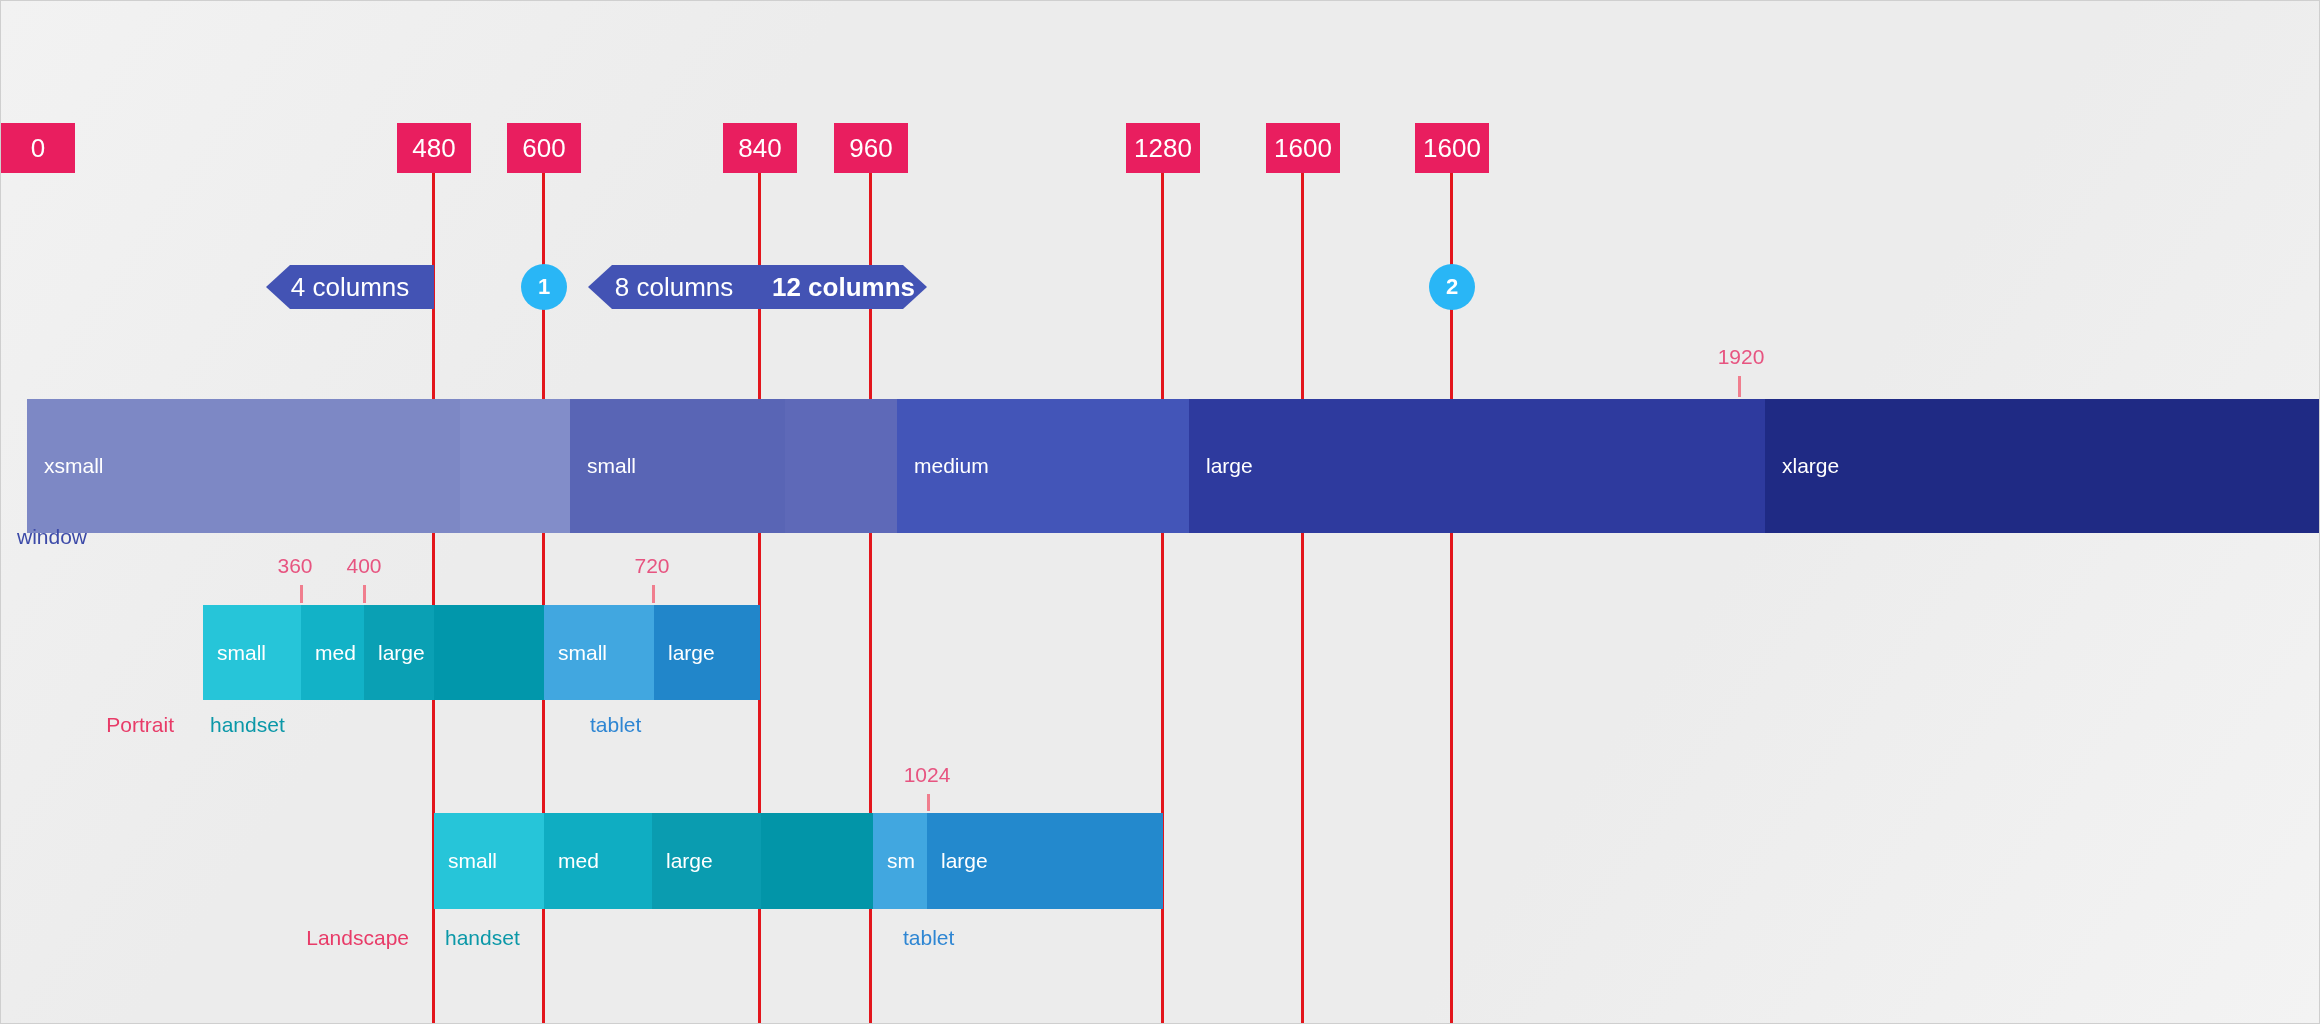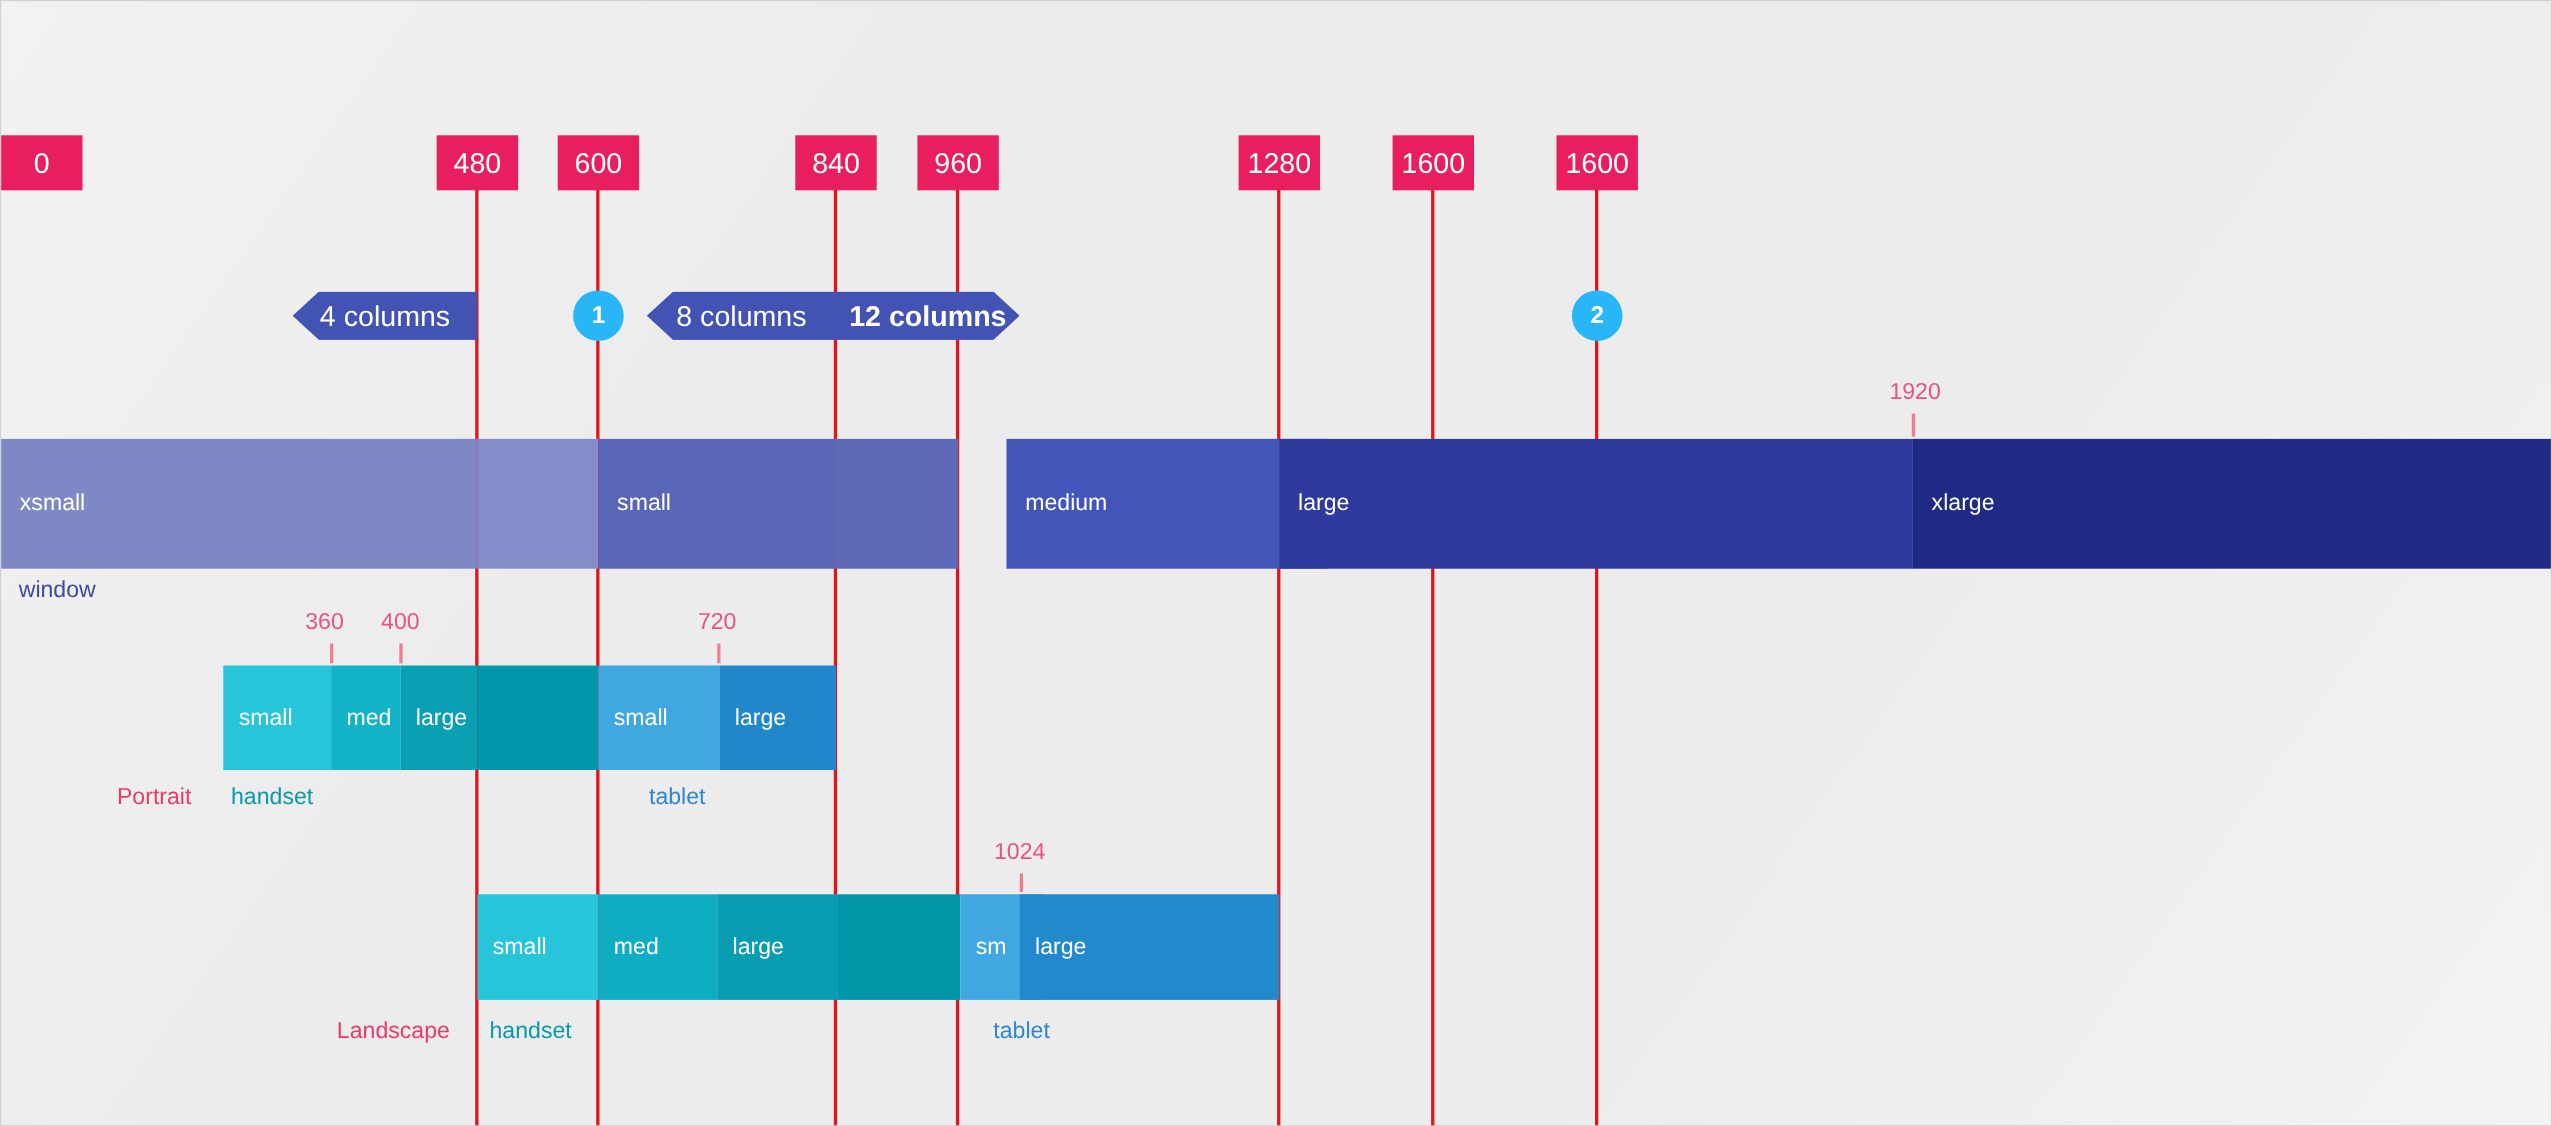--- a/index.html
+++ b/index.html
@@ -26,21 +26,21 @@
   
   .step-circle{
     position:absolute;top:263px;width:46px;height:46px;border-radius:50%;
     background:#29b6f6;color:#fff;font-size:22px;font-weight:bold;
     display:flex;align-items:center;justify-content:center;
   }
   
   .tick-label{position:absolute;width:90px;text-align:center;color:#e75480;font-size:21px;}
   .tick{position:absolute;width:3px;background:#f07e8e;}
   
-  .band-seg{position:absolute;top:398px;height:118px;display:flex;align-items:center;color:#fff;font-size:21px;}
+  .band-seg{position:absolute;top:398px;height:134px;display:flex;align-items:center;color:#fff;font-size:21px;margin-left:26px;}
   .band-seg span{padding-left:17px;}
   
   .blk{position:absolute;display:flex;align-items:center;color:#fff;font-size:21px;}
   .blk span{padding-left:14px;}
   .row-portrait .blk{top:604px;height:95px;}
   .row-landscape .blk{top:812px;height:96px;}
   
   .lbl{position:absolute;font-size:21px;}
   .lbl.pink{color:#e83b68;}
   .lbl.teal{color:#0b98a8;}
@@ -81,21 +81,21 @@
   <div class="tick" style="left:1737px;top:375px;height:21px"></div>
 
   <div class="band-seg" style="left:0px;width:433px;background:#7d88c5">
       <span>xsmall</span>
     </div>
   <div class="band-seg" style="left:433px;width:110px;background:#828dc9"></div>
   <div class="band-seg" style="left:543px;width:215px;background:#5965b5">
       <span>small</span>
     </div>
   <div class="band-seg" style="left:758px;width:112px;background:#5e69b8"></div>
-  <div class="band-seg" style="left:914px;width:292px;background:#4355b8">
+  <div class="band-seg" style="left:870px;width:292px;background:#4355b8">
       <span>medium</span>
     </div>
   <div class="band-seg" style="left:1162px;width:576px;background:#2e3a9e">
       <span>large</span>
     </div>
   <div class="band-seg" style="left:1738px;width:582px;background:#1f2a84">
       <span>xlarge</span>
     </div>
 
   <div class="lbl indigo" style="left:16px;top:524px">window</div>

